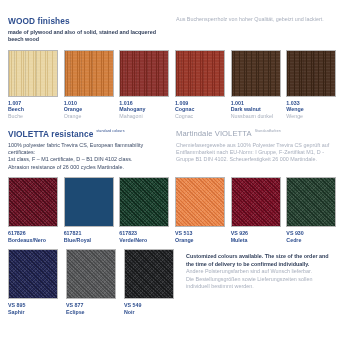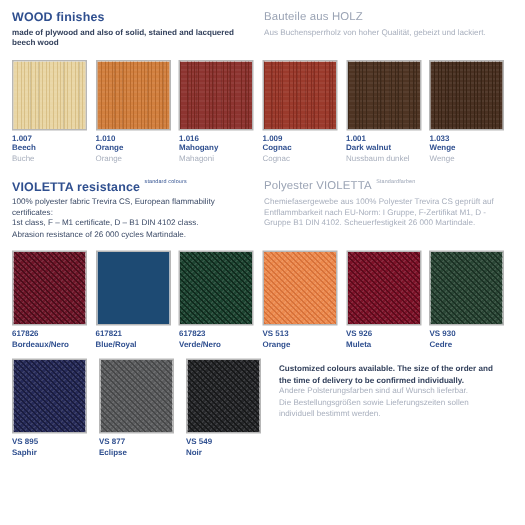--- a/index.html
+++ b/index.html
@@ -1,21 +1,21 @@
 <!DOCTYPE html>
 <html><head>
 <meta charset="utf-8">
 <style>
   html,body{margin:0;padding:0;}
   body{
     width:350px;height:350px;overflow:hidden;background:#ffffff;
     font-family:"Liberation Sans","DejaVu Sans",sans-serif;
     color:#2b2b2b;-webkit-font-smoothing:none;
   }
-  .page{position:relative;width:350px;height:350px;box-sizing:border-box;padding:6px 8px 0 8px;}
+  .page{position:relative;width:350px;height:350px;box-sizing:border-box;padding:16px 8px 0 8px;}
 
   
   .sec{position:relative;}
   .cols{display:flex;}
   .col-en{width:172px;padding-right:6px;box-sizing:border-box;}
   .col-de{width:170px;box-sizing:border-box;}
 
   .h-en{
     font-size:8.3px;font-weight:bold;color:#2f4f8f;letter-spacing:.1px;
     margin:0 0 3px 0;line-height:10px;
@@ -61,21 +61,20 @@
 
 <div class="page">
 
   <div class="sec">
     <div class="cols">
       <div class="col-en">
         <div class="h-en">WOOD finishes</div>
         <p class="p-en">made of plywood and also of solid, stained and lacquered beech wood</p>
       </div>
       <div class="col-de">
-        <div class="h-de">Bauteile aus HOLZ</div>
         <p class="p-de">Aus Buchensperrholz von hoher Qualität, gebeizt und lackiert.</p>
       </div>
     </div>
     <div class="grid" id="wood-grid">
         <div class="cell">
           <div class="chip">
             <div class="tex" style="background-color:#e9d6a5;background-image:repeating-linear-gradient(90deg,#d8bf86 0px,#d8bf86 0.6px,transparent 0.6px,transparent 2.4px),repeating-linear-gradient(90deg,rgba(0,0,0,.10) 0px,rgba(0,0,0,.10) 0.4px,transparent 0.4px,transparent 5.5px),repeating-linear-gradient(0deg,rgba(255,255,255,.05) 0px,rgba(255,255,255,.05) 1px,transparent 1px,transparent 3px);"></div>
           </div>
           <div class="lbl">
             <span class="code">1.007</span>
@@ -141,21 +140,21 @@
       <div class="col-en">
         <div class="h-en">
           <span>VIOLETTA resistance</span><span class="sup">standard colours</span>
         </div>
         <p class="p-en thin">100% polyester fabric Trevira CS, European flammability certificates:</p>
         <p class="p-en thin">1st class, F – M1 certificate, D – B1 DIN 4102 class.</p>
         <p class="p-en thin">Abrasion resistance of 26 000 cycles Martindale.</p>
       </div>
       <div class="col-de">
         <div class="h-de">
-          <span>Polyester VIOLETTA</span><span class="sup">Standardfarben</span>
+          <span>Martindale VIOLETTA</span><span class="sup">Standardfarben</span>
         </div>
         <p class="p-de">Chemiefasergewebe aus 100% Polyester Trevira CS geprüft auf Entflammbarkeit nach EU-Norm: I Gruppe, F-Zertifikat M1, D - Gruppe B1 DIN 4102. Scheuerfestigkeit 26 000 Martindale.</p>
       </div>
     </div>
     <div class="grid" id="fab-grid-1">
         <div class="cell">
           <div class="chip fab">
             <div class="tex" style="background-color:#6e1528;background-image:repeating-linear-gradient(45deg,#4b0d1a 0px,#4b0d1a 1px,transparent 1px,transparent 2.6px),repeating-linear-gradient(-45deg,rgba(255,255,255,.10) 0px,rgba(255,255,255,.10) 1px,transparent 1px,transparent 2.6px);"></div>
           </div>
           <div class="lbl">

